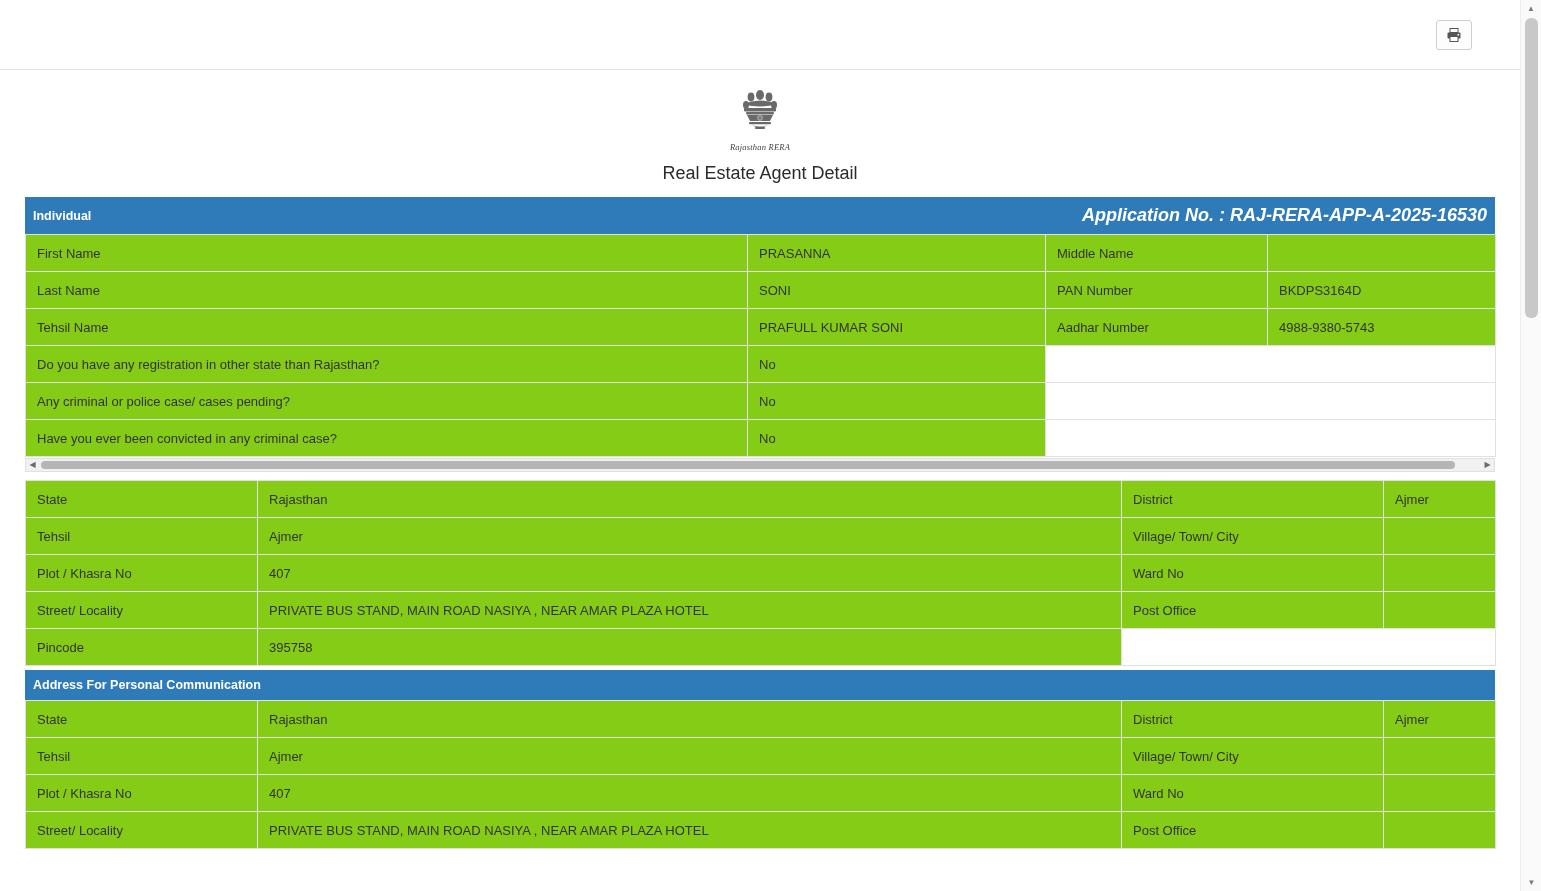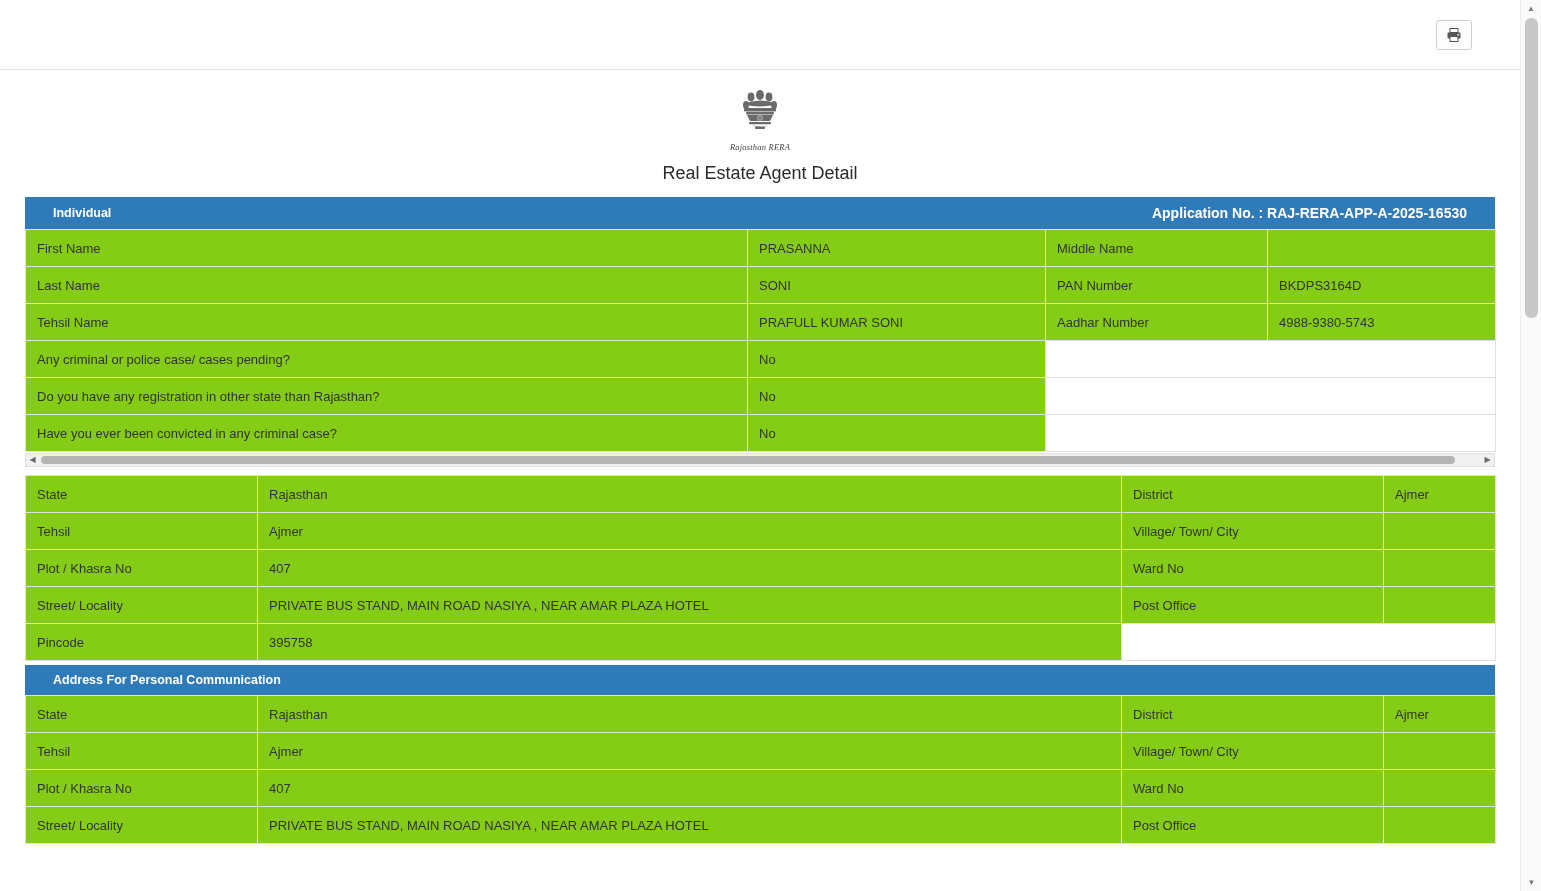--- a/index.html
+++ b/index.html
@@ -70,27 +70,27 @@
     margin-bottom: 13px;
   }
 
   
   .section { width: 1470px; margin: 0 auto; }
   .sec-head {
     background: #2f7ab8;
     color: #fff;
     font-size: 12.5px;
     font-weight: bold;
-    padding: 7px 27px;
+    padding: 7px 7px;
     display: flex;
     align-items: center;
     justify-content: space-between;
     border: 1px solid #2f7ab8;
   }
-  .sec-head .appno { font-size: 14px; font-weight: bold; }
+  .sec-head .appno { font-size: 18px; font-weight: bold; font-style: italic; }
 
   table.grid {
     width: 100%;
     border-collapse: collapse;
     table-layout: fixed;
     background: #84cc16;
   }
   table.grid td {
     border: 1px solid #e0e0e0;
     font-size: 13px;
@@ -237,26 +237,26 @@
           <td class="lbl">PAN Number</td>
           <td class="val">BKDPS3164D</td>
         </tr>
         <tr>
           <td class="lbl">Tehsil Name</td>
           <td class="val">PRAFULL KUMAR SONI</td>
           <td class="lbl">Aadhar Number</td>
           <td class="val">4988-9380-5743</td>
         </tr>
         <tr>
-          <td class="lbl">Any criminal or police case/ cases pending?</td>
+          <td class="lbl">Do you have any registration in other state than Rajasthan?</td>
           <td class="val">No</td>
           <td class="empty" colspan="2"></td>
         </tr>
         <tr>
-          <td class="lbl">Do you have any registration in other state than Rajasthan?</td>
+          <td class="lbl">Any criminal or police case/ cases pending?</td>
           <td class="val">No</td>
           <td class="empty" colspan="2"></td>
         </tr>
         <tr>
           <td class="lbl">Have you ever been convicted in any criminal case?</td>
           <td class="val">No</td>
           <td class="empty" colspan="2"></td>
         </tr>
       </tbody>
     </table>

